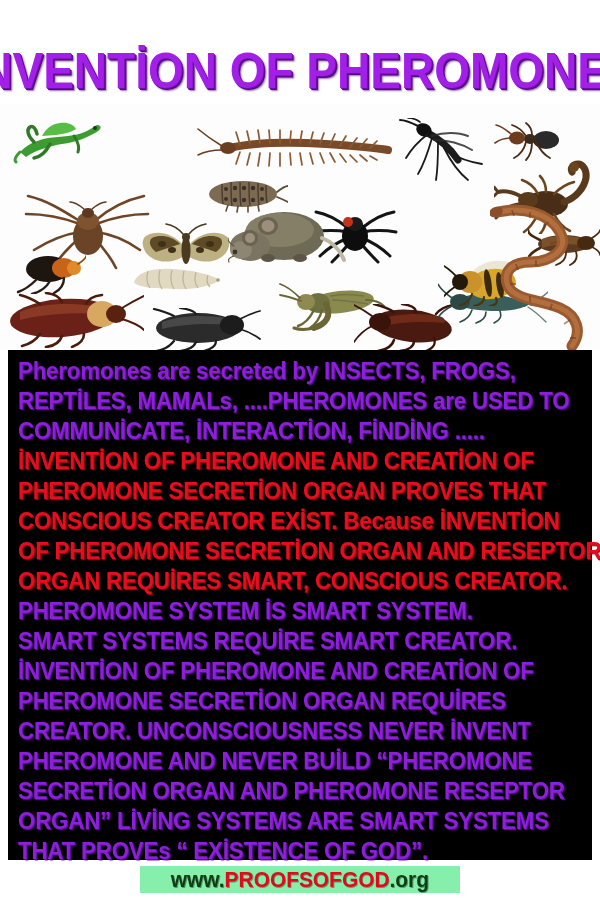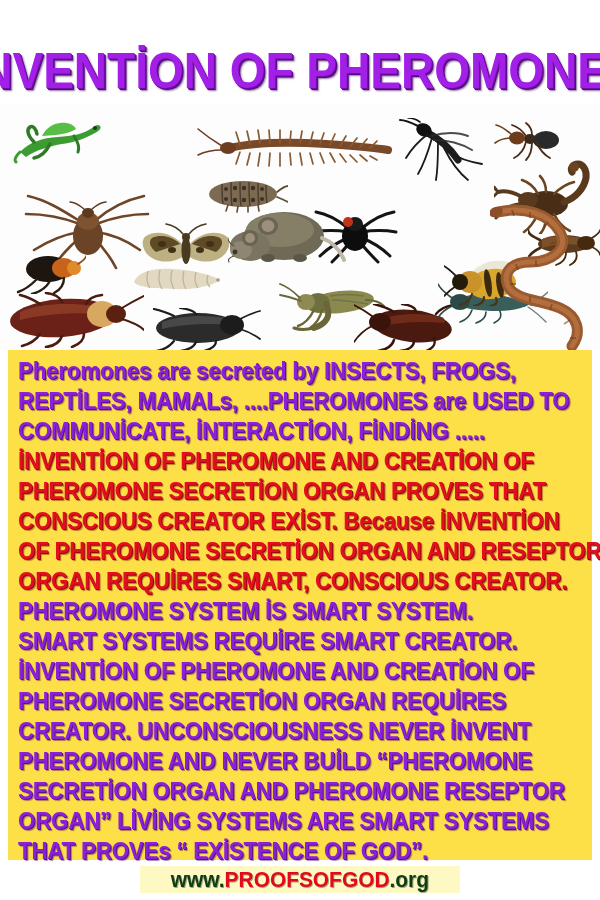--- a/index.html
+++ b/index.html
@@ -91,21 +91,21 @@
   }
   .critter svg { display: block; }
 
   
   .text-panel {
     position: absolute;
     left: 8px;
     top: 350px;
     width: 584px;
     height: 510px;
-    background: #fde047;
+    background: #000000;
     padding: 6px 0 0 10px;
     box-sizing: border-box;
   }
   .tline {
     font-family: "Liberation Sans Narrow", "Liberation Sans", sans-serif;
     font-weight: bold;
     font-size: 23px;
     line-height: 30px;
     height: 30px;
     white-space: nowrap;
@@ -127,21 +127,21 @@
        2px 2px 1px rgba(100,0,10,0.45);
   }
 
   
   .footer-banner {
     position: absolute;
     left: 140px;
     top: 866px;
     width: 320px;
     height: 27px;
-    background: #fef9c3;
+    background: #86efac;
     display: flex;
     align-items: center;
     justify-content: center;
   }
   .footer-url {
     font-family: "Liberation Sans Narrow", "Liberation Sans", sans-serif;
     font-weight: bold;
     font-size: 22px;
     line-height: 1;
     white-space: nowrap;

